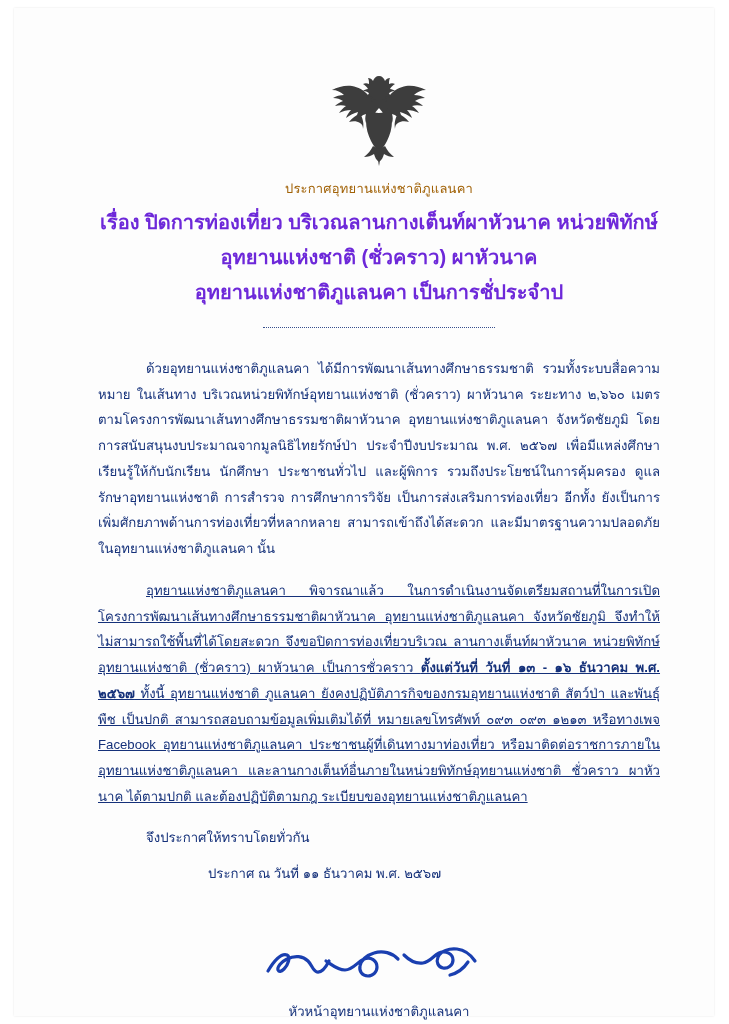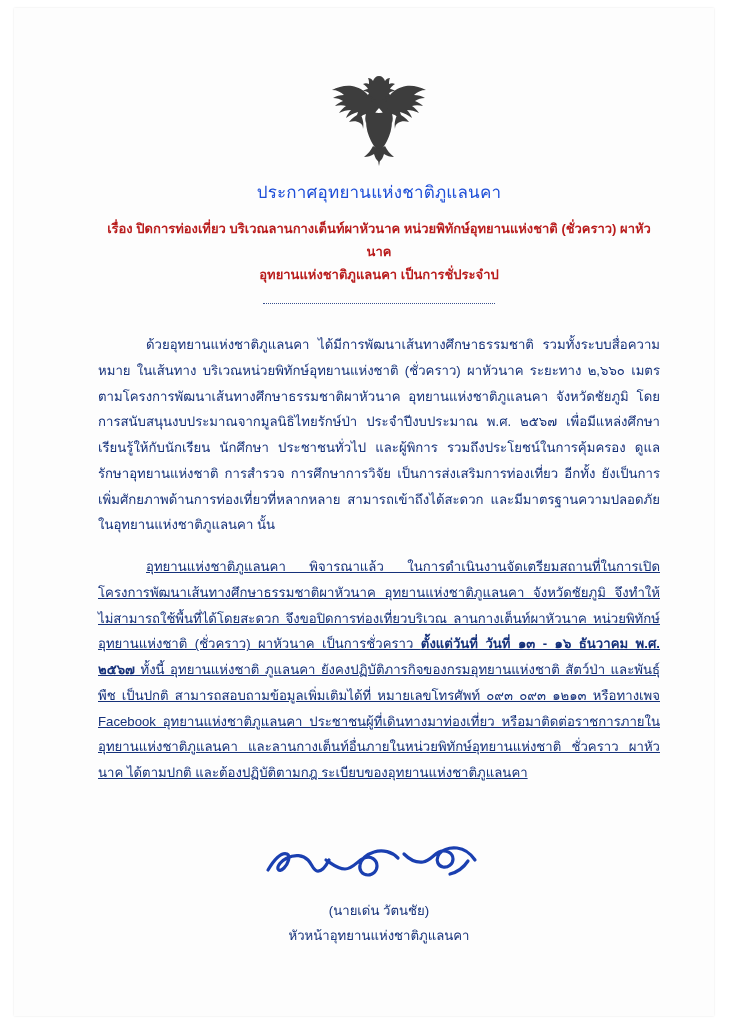--- a/index.html
+++ b/index.html
@@ -45,30 +45,30 @@
   }
   .emblem {
     width: 112px;
     height: 96px;
     display: block;
   }
 
   
   .doc-title {
     text-align: center;
-    font-size: 17px;
-    color: #1d4ed8;
+    font-size: 13px;
+    color: #a16207;
     margin-top: 12px;
     letter-spacing: 0.2px;
   }
   .subject-block {
-    margin-top: 13px;
+    margin-top: 6px;
     text-align: center;
-    color: #b91c1c;
-    font-size: 13px;
+    color: #6d28d9;
+    font-size: 20px;
     font-weight: bold;
     line-height: 1.75;
   }
   .subject-line2 {
     display: block;
   }
   .rule-dots {
     margin: 16px auto 0 auto;
     width: 232px;
     border-bottom: 1.5px dotted #15317a;
@@ -157,33 +157,34 @@
       <div class="subject-block">
         <span class="subject-line1">เรื่อง  ปิดการท่องเที่ยว บริเวณลานกางเต็นท์ผาหัวนาค หน่วยพิทักษ์อุทยานแห่งชาติ (ชั่วคราว) ผาหัวนาค</span>
         <span class="subject-line2">อุทยานแห่งชาติภูแลนคา เป็นการชั่ประจำป</span>
       </div>
 
       <div class="rule-dots"></div>
 
       <div class="body">
         <p class="para p1">ด้วยอุทยานแห่งชาติภูแลนคา ได้มีการพัฒนาเส้นทางศึกษาธรรมชาติ รวมทั้งระบบสื่อความหมาย ในเส้นทาง บริเวณหน่วยพิทักษ์อุทยานแห่งชาติ (ชั่วคราว) ผาหัวนาค ระยะทาง ๒,๖๖๐ เมตร ตามโครงการพัฒนาเส้นทางศึกษาธรรมชาติผาหัวนาค อุทยานแห่งชาติภูแลนคา จังหวัดชัยภูมิ โดยการสนับสนุนงบประมาณจากมูลนิธิไทยรักษ์ป่า ประจำปีงบประมาณ พ.ศ. ๒๕๖๗ เพื่อมีแหล่งศึกษาเรียนรู้ให้กับนักเรียน นักศึกษา ประชาชนทั่วไป และผู้พิการ รวมถึงประโยชน์ในการคุ้มครอง ดูแลรักษาอุทยานแห่งชาติ การสำรวจ การศึกษาการวิจัย เป็นการส่งเสริมการท่องเที่ยว อีกทั้ง ยังเป็นการเพิ่มศักยภาพด้านการท่องเที่ยวที่หลากหลาย สามารถเข้าถึงได้สะดวก และมีมาตรฐานความปลอดภัย ในอุทยานแห่งชาติภูแลนคา นั้น</p>
         <p class="para p2"><span>อุทยานแห่งชาติภูแลนคา พิจารณาแล้ว ในการดำเนินงานจัดเตรียมสถานที่ในการเปิดโครงการพัฒนาเส้นทางศึกษาธรรมชาติผาหัวนาค อุทยานแห่งชาติภูแลนคา จังหวัดชัยภูมิ จึงทำให้ไม่สามารถใช้พื้นที่ได้โดยสะดวก จึงขอปิดการท่องเที่ยวบริเวณ ลานกางเต็นท์ผาหัวนาค หน่วยพิทักษ์อุทยานแห่งชาติ (ชั่วคราว) ผาหัวนาค เป็นการชั่วคราว </span><span class="b">ตั้งแต่วันที่ วันที่ ๑๓ - ๑๖ ธันวาคม พ.ศ. ๒๕๖๗</span><span> ทั้งนี้ อุทยานแห่งชาติ ภูแลนคา ยังคงปฏิบัติภารกิจของกรมอุทยานแห่งชาติ สัตว์ป่า และพันธุ์พืช เป็นปกติ สามารถสอบถามข้อมูลเพิ่มเติมได้ที่ หมายเลขโทรศัพท์ ๐๙๓ ๐๙๓ ๑๒๑๓ หรือทางเพจ Facebook อุทยานแห่งชาติภูแลนคา ประชาชนผู้ที่เดินทางมาท่องเที่ยว หรือมาติดต่อราชการภายในอุทยานแห่งชาติภูแลนคา และลานกางเต็นท์อื่นภายในหน่วยพิทักษ์อุทยานแห่งชาติ ชั่วคราว ผาหัวนาค ได้ตามปกติ และต้องปฏิบัติตามกฎ ระเบียบของอุทยานแห่งชาติภูแลนคา</span></p>
+        <p class="closing">จึงประกาศให้ทราบโดยทั่วกัน</p>
+        <p class="dateline">ประกาศ ณ วันที่  ๑๑  ธันวาคม พ.ศ. ๒๕๖๗</p>
       </div>
 
       <div class="sig-area">
         <svg class="sig-svg" viewBox="0 0 250 66" aria-hidden="true">
           <g fill="none" stroke="#1a3fb0" stroke-width="3.2" stroke-linecap="round" stroke-linejoin="round">
             <path d="M14 44c6-10 13-18 19-16 4 2 1 10-3 14-3 3-5 3-6 1-1-3 3-8 9-11 8-4 16-3 21 2 4 4 5 10 9 11 5 1 9-5 12-11"></path>
             <path d="M72 34c6 4 12 9 19 9 8 0 12-8 19-11 7-3 13 2 13 8 0 5-4 9-9 9-6 0-9-5-8-10 1-6 7-11 14-13 9-3 18 0 24 6"></path>
             <path d="M150 28c5 5 12 9 19 8 7-1 10-7 16-10 7-3 14 1 14 7 0 5-5 9-10 8-5-1-7-6-5-11 3-6 11-9 19-8 8 1 14 6 18 12"></path>
             <path d="M196 48c8-2 14-7 18-13"></path>
           </g>
         </svg>
       </div>
 
       <div class="sig-block">
-        <div>(นายเด่น วัตนชัย)</div>
         <div>หัวหน้าอุทยานแห่งชาติภูแลนคา</div>
       </div>
 
     </div>
   </div>
 </div>
 
 </body></html>

